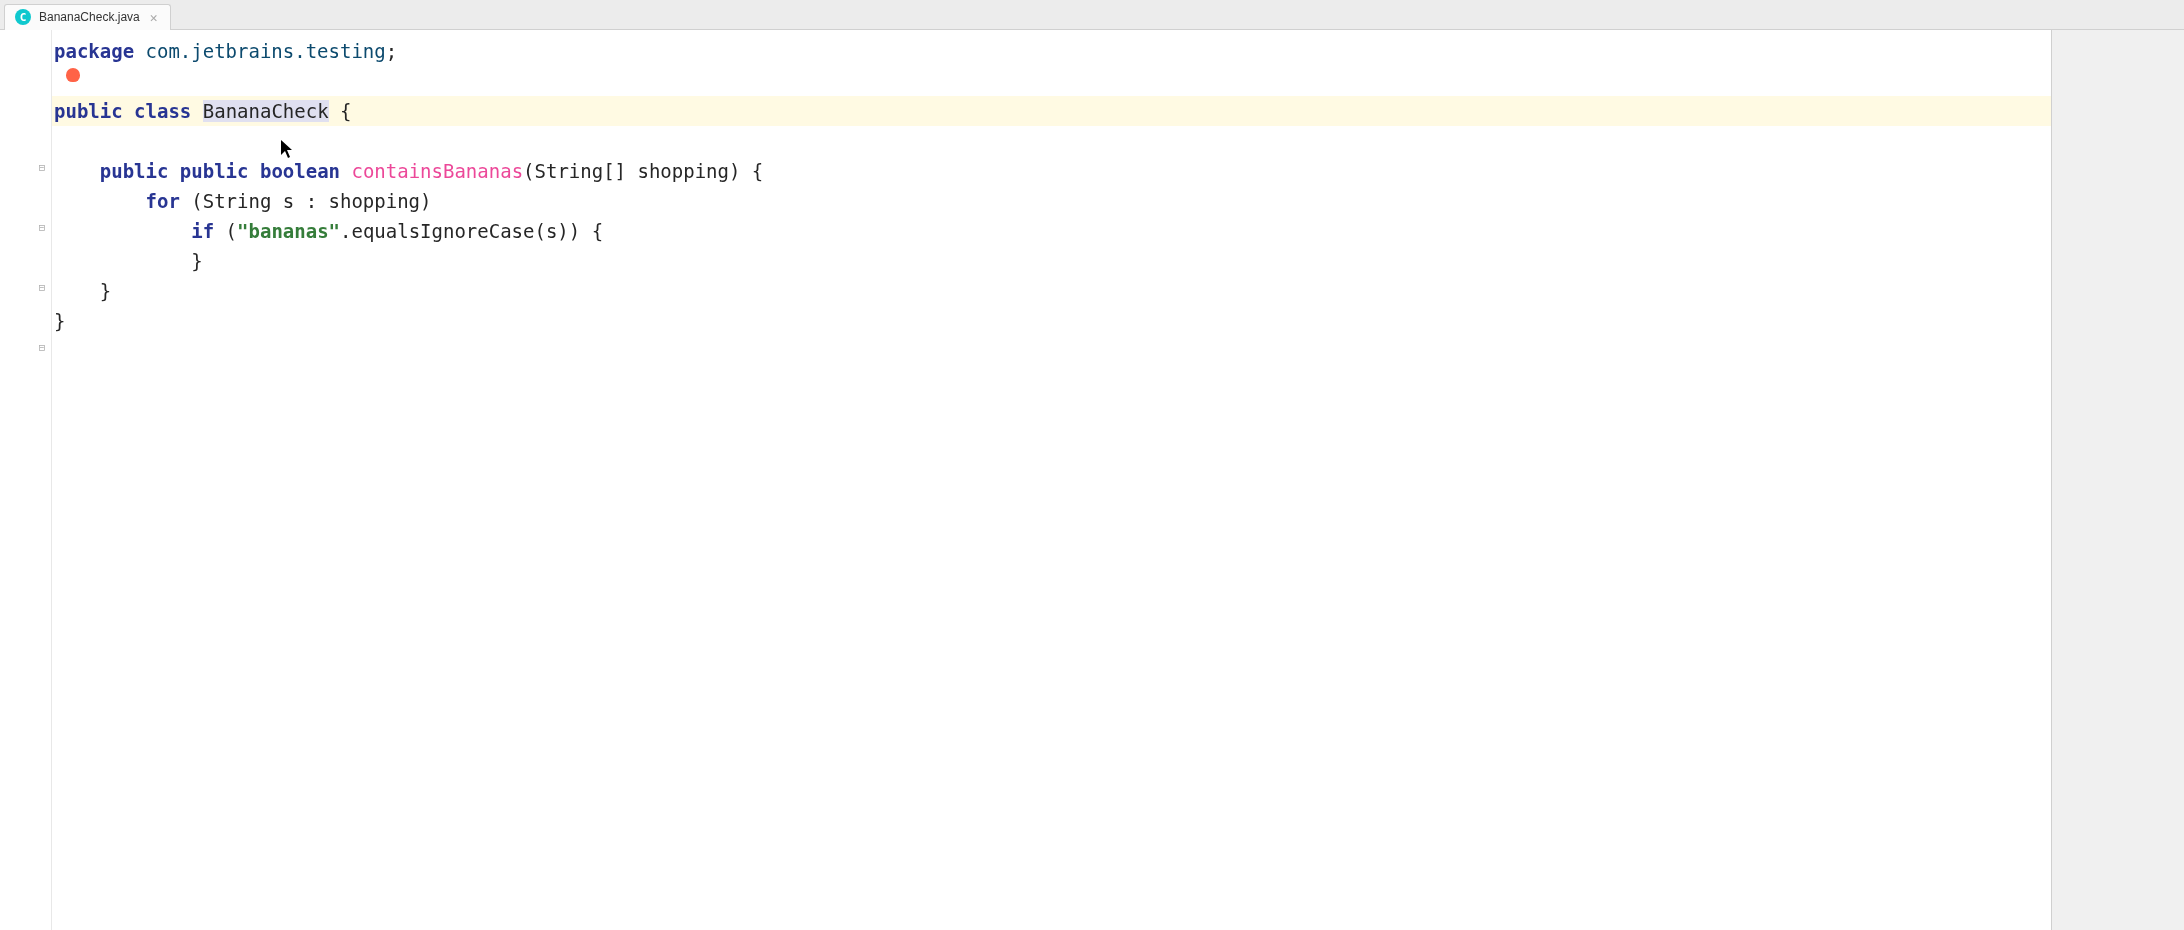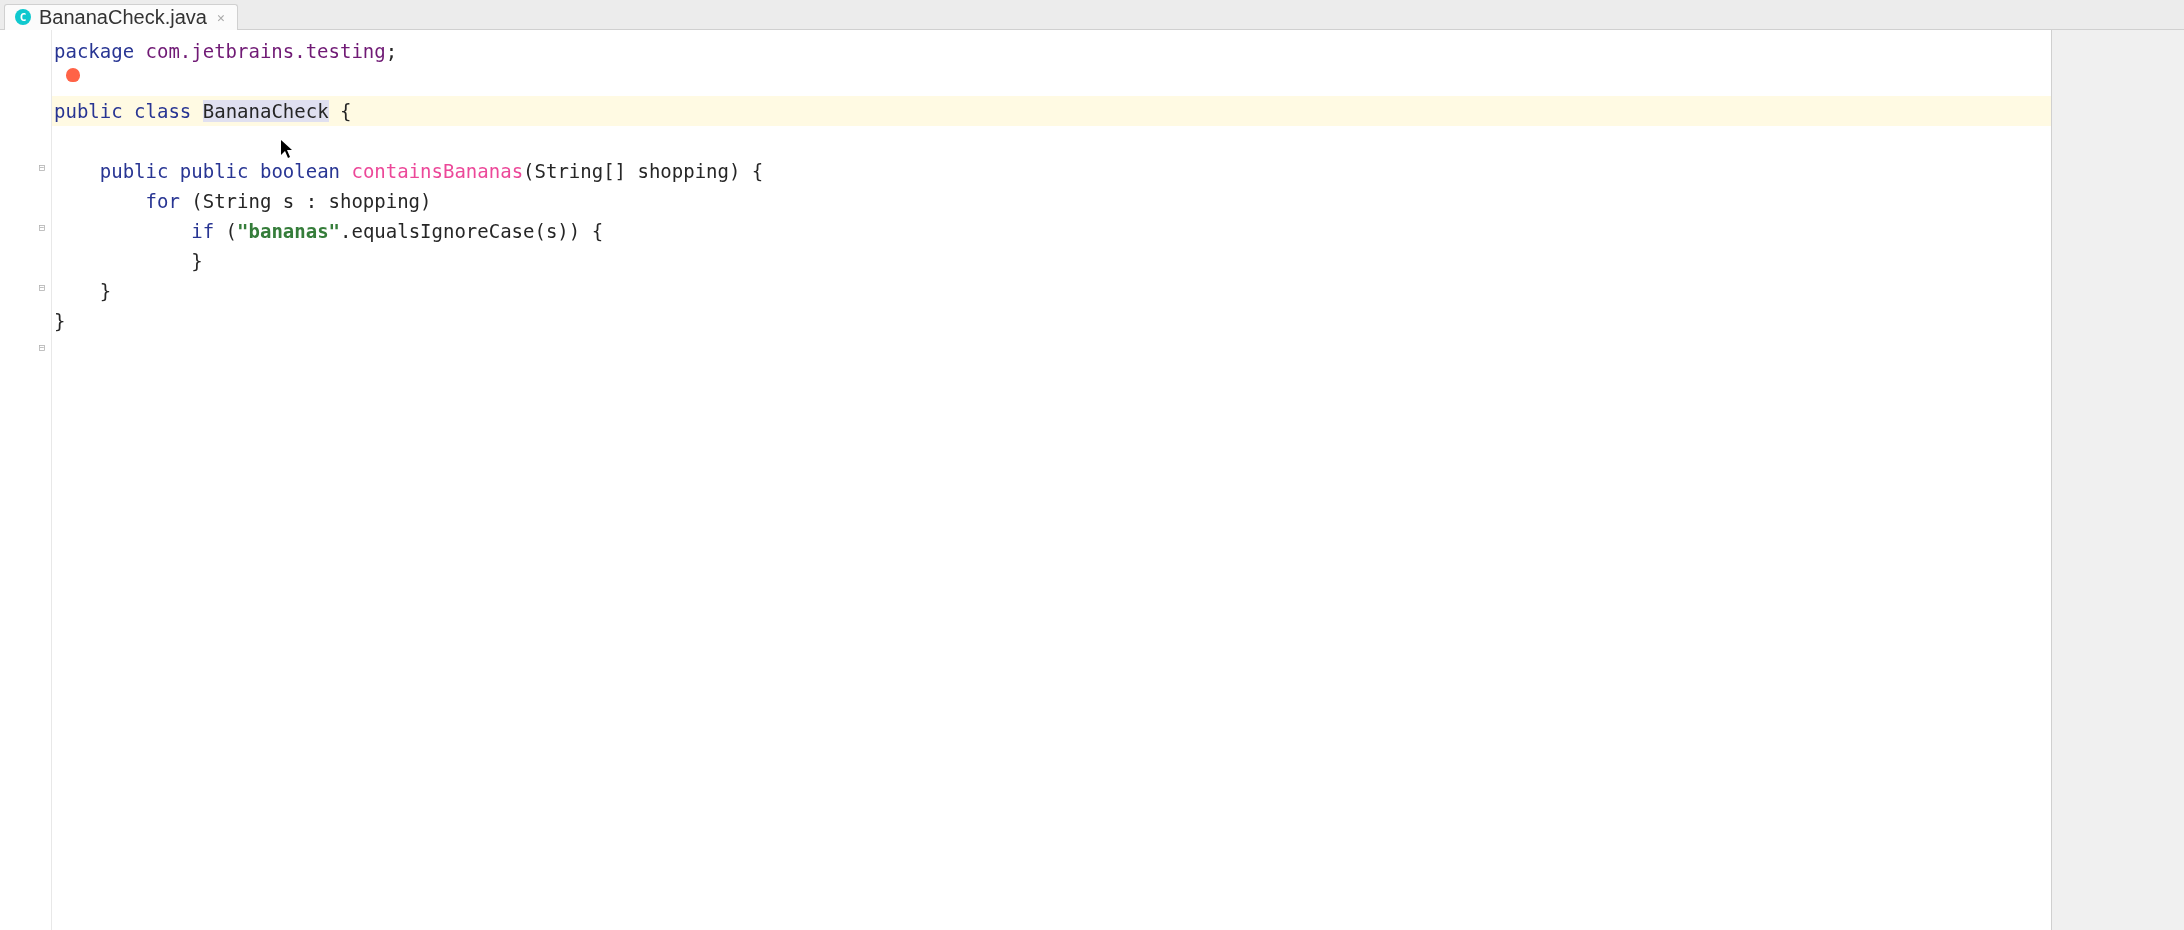--- a/index.html
+++ b/index.html
@@ -43,21 +43,21 @@
       display: flex;
       align-items: center;
       justify-content: center;
       color: white;
       font-size: 11px;
       font-weight: bold;
     }
     
     .tab-label {
       font-family: -apple-system, 'Segoe UI', sans-serif;
-      font-size: 20px;
+      font-size: 12px;
       color: #333;
     }
     
     .tab-close {
       color: #aaa;
       font-size: 13px;
       cursor: pointer;
       padding: 0 2px;
     }
     
@@ -118,22 +118,22 @@
       height: 30px;
       line-height: 30px;
       white-space: pre;
       padding-left: 2px;
     }
     
     .highlighted-line {
       background: #fffae3;
     }
     
-    .kw { color: #283593; font-weight: normal; }
-    .ident { color: #701a75; }
+    .kw { color: #283593; font-weight: bold; }
+    .ident { color: #0c4a6e; }
     .methoddecl { color: #ec4899; }
     .str { color: #357d3a; font-weight: bold; }
     .punct { color: #262626; }
     .classname-hl { background: #e0e0f0; color: #262626; margin-top: 20px; }
     
     .cursor-arrow {
       position: absolute;
       left: 229px;
       top: 110px;
       width: 16px;

